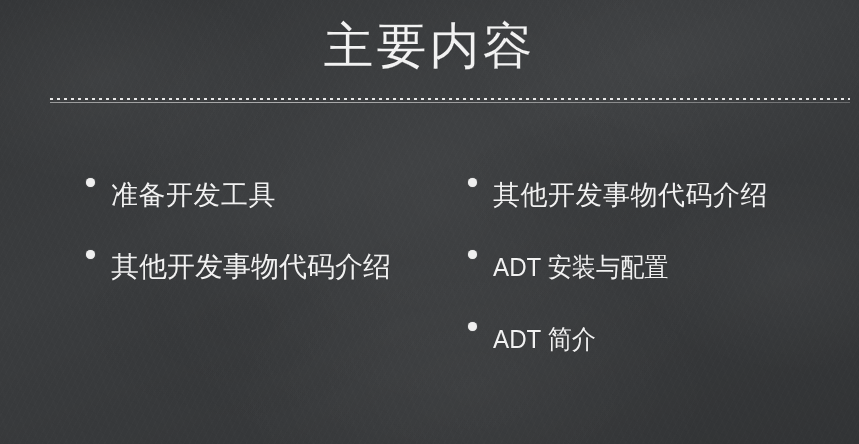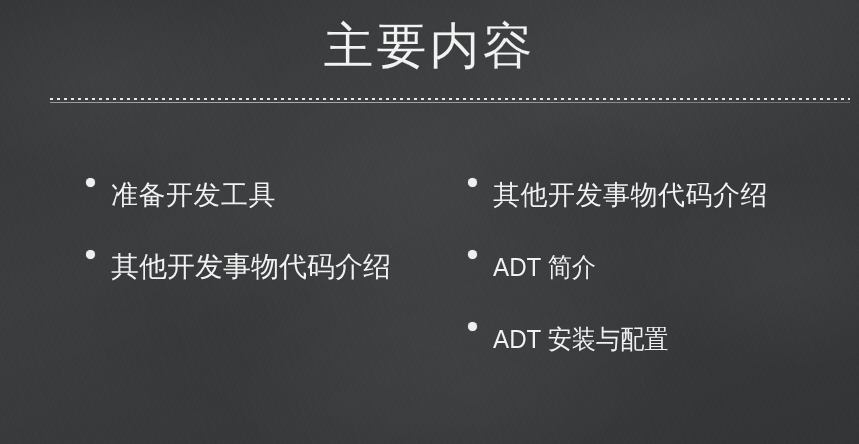--- a/index.html
+++ b/index.html
@@ -185,22 +185,22 @@
       </div>
     </div>
 
     <div class="col col-right">
       <div class="bullet-row">
         <span class="dot"></span>
         <span class="btext">其他开发事物代码介绍</span>
       </div>
       <div class="bullet-row">
         <span class="dot"></span>
+        <span class="btext latin">ADT 安装与配置</span>
+      </div>
+      <div class="bullet-row">
+        <span class="dot"></span>
         <span class="btext latin">ADT 简介</span>
-      </div>
-      <div class="bullet-row">
-        <span class="dot"></span>
-        <span class="btext latin">ADT 安装与配置</span>
       </div>
     </div>
 
   </div>
 </div>
 
 </body></html>

